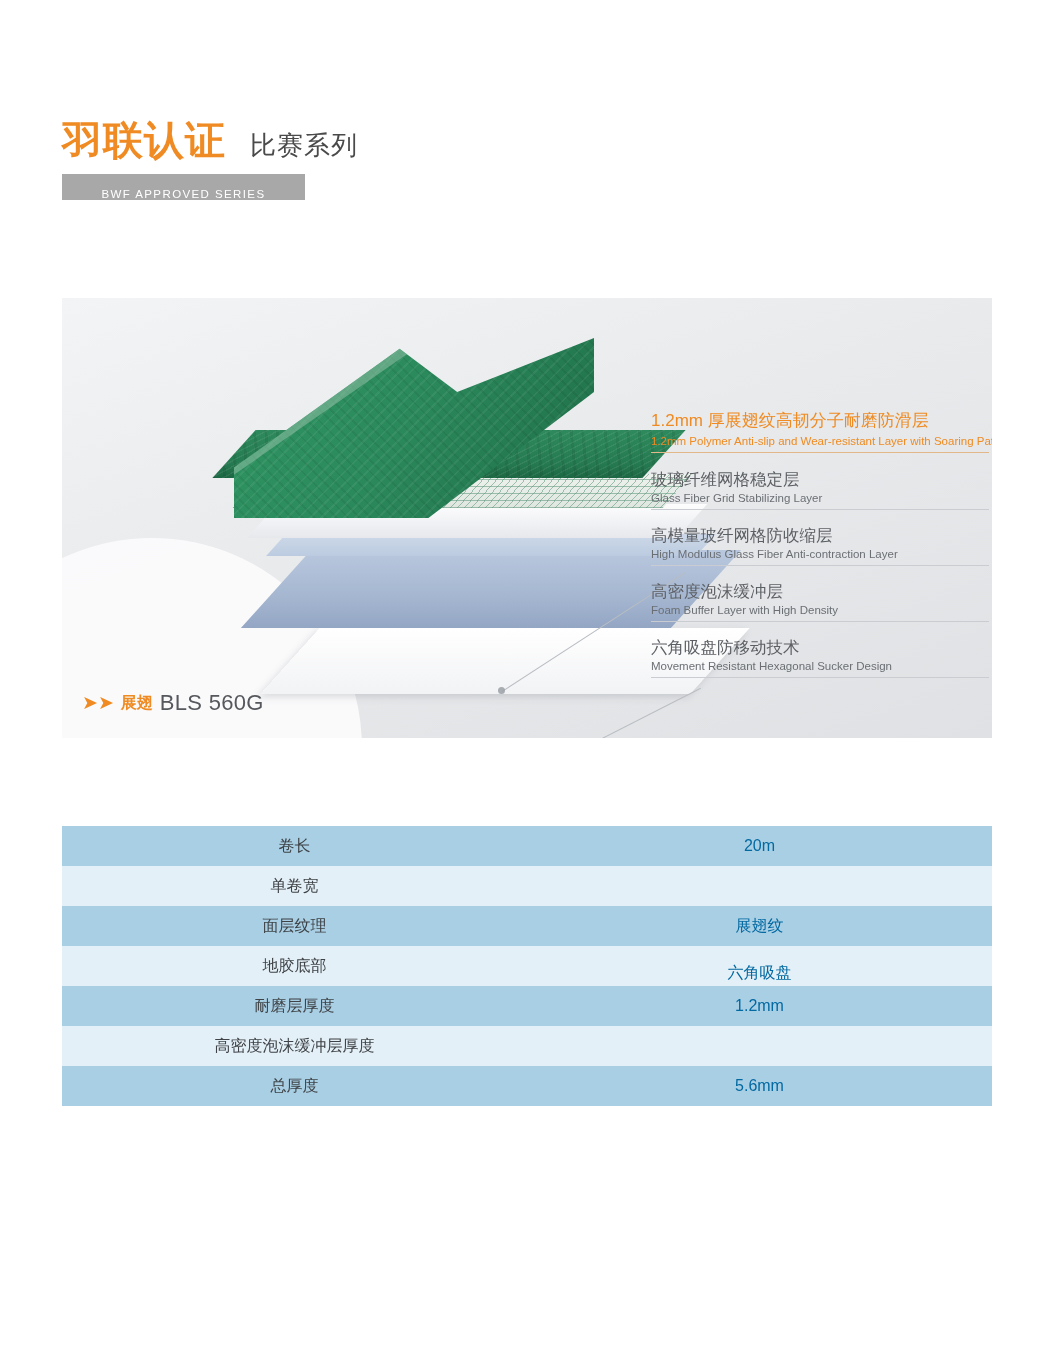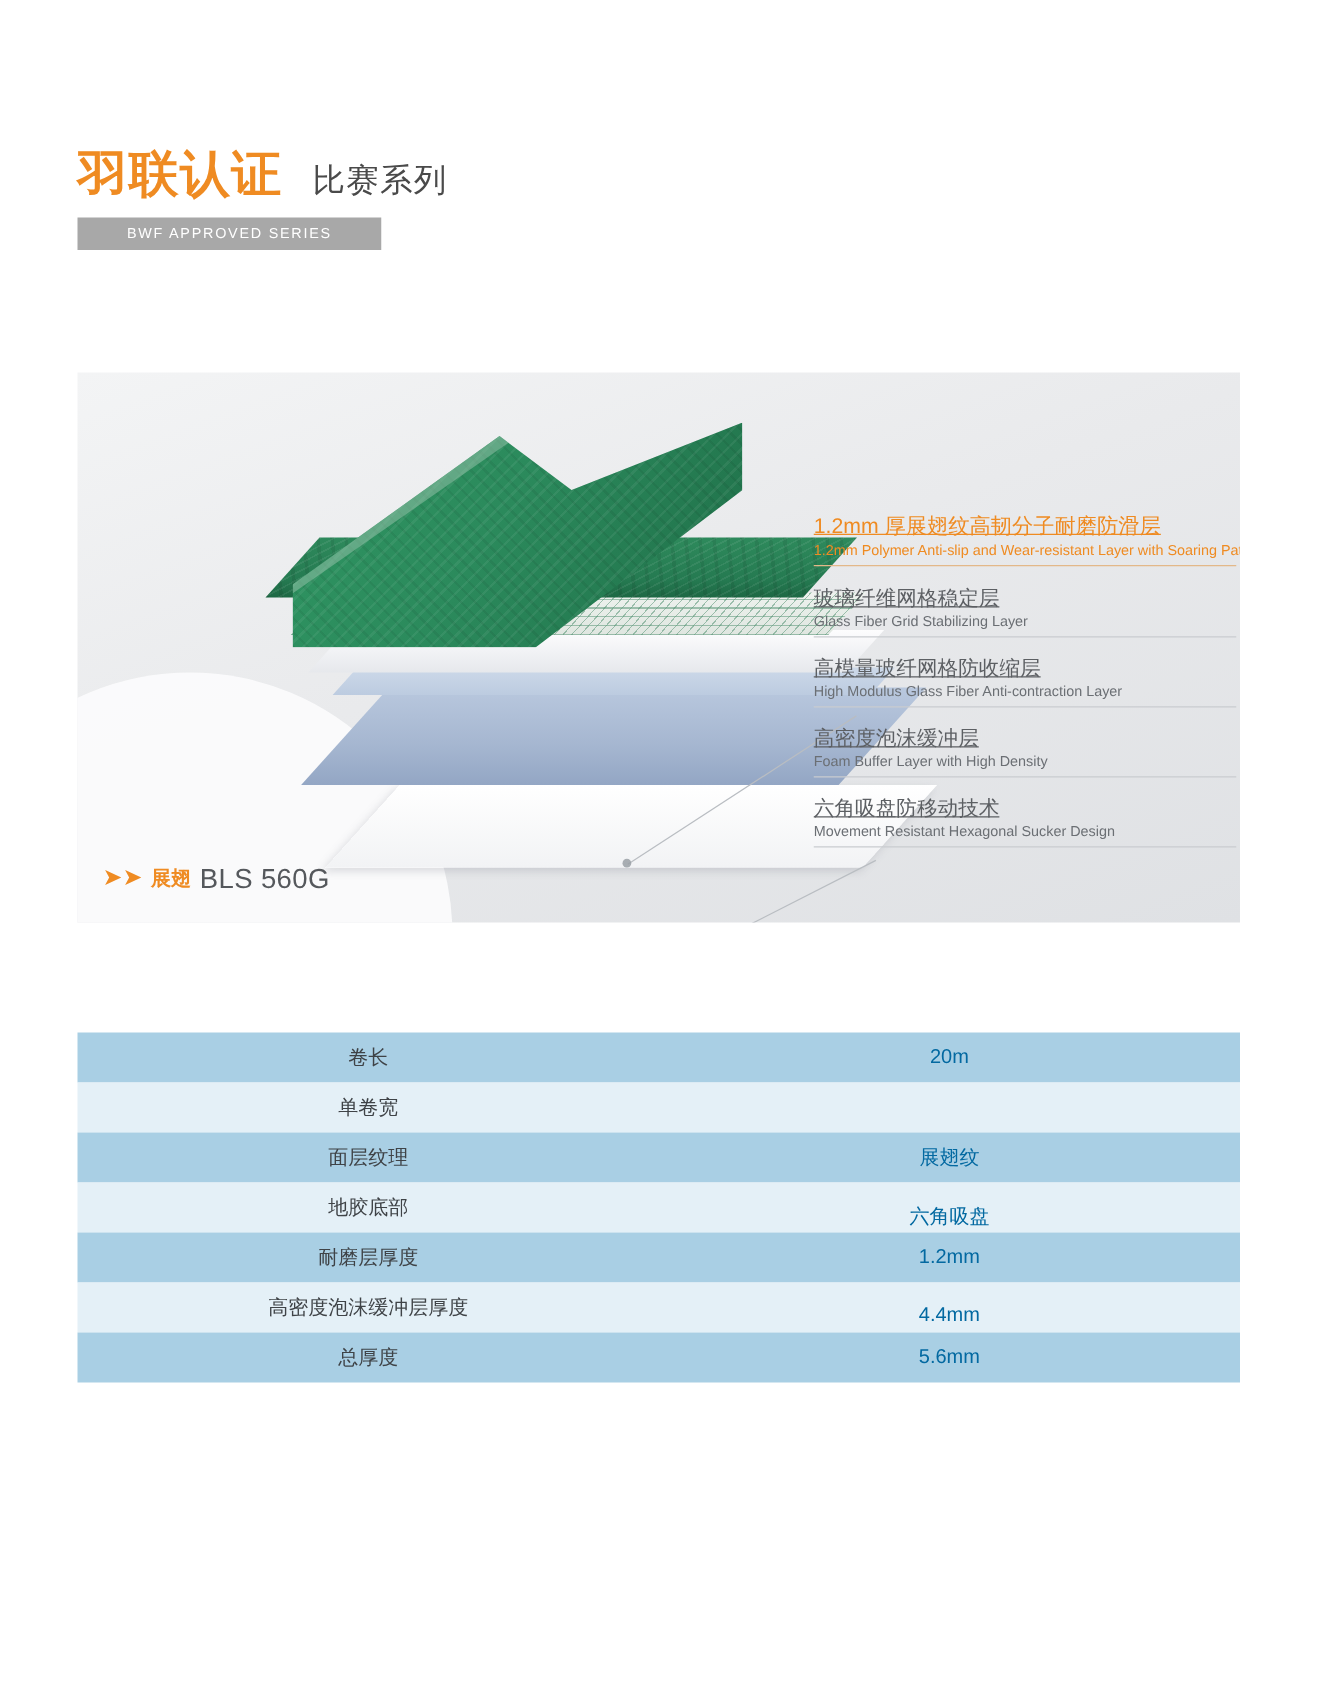--- a/index.html
+++ b/index.html
@@ -40,21 +40,21 @@
     color: #4a4a4a;
     letter-spacing: 1px;
     line-height: 1;
   }
   .title-band {
     margin-top: 14px;
     width: 243px;
     height: 26px;
     background: #a8a8a8;
     display: flex;
-    align-items: center;
+    align-items: flex-end;
     justify-content: center;
   }
   .title-band span {
     color: #ffffff;
     font-size: 11.5px;
     letter-spacing: 1.4px;
   }
 
   
   .illus {
@@ -186,21 +186,20 @@
   }
   .callout {
     position: absolute;
     width: 362px;
   }
   .callout .cn {
     font-size: 16.5px;
     color: #5c5f63;
     line-height: 1.35;
     white-space: nowrap;
-    text-decoration: underline;
   }
   .callout .en {
     font-size: 11.5px;
     color: #6b6f74;
     line-height: 1.4;
     white-space: nowrap;
   }
   .callout.first .cn {
     color: #ef8b22;
     font-size: 17px;
@@ -384,20 +383,19 @@
     <div class="spec-value">六角吸盘</div>
   </div>
 
   <div class="spec-row dark">
     <div class="spec-label">耐磨层厚度</div>
     <div class="spec-value">1.2mm</div>
   </div>
 
   <div class="spec-row light">
     <div class="spec-label">高密度泡沫缓冲层厚度</div>
-    <div class="spec-value">4.4mm</div>
   </div>
 
   <div class="spec-row dark">
     <div class="spec-label">总厚度</div>
     <div class="spec-value">5.6mm</div>
   </div>
 </div>
 
 </body></html>

